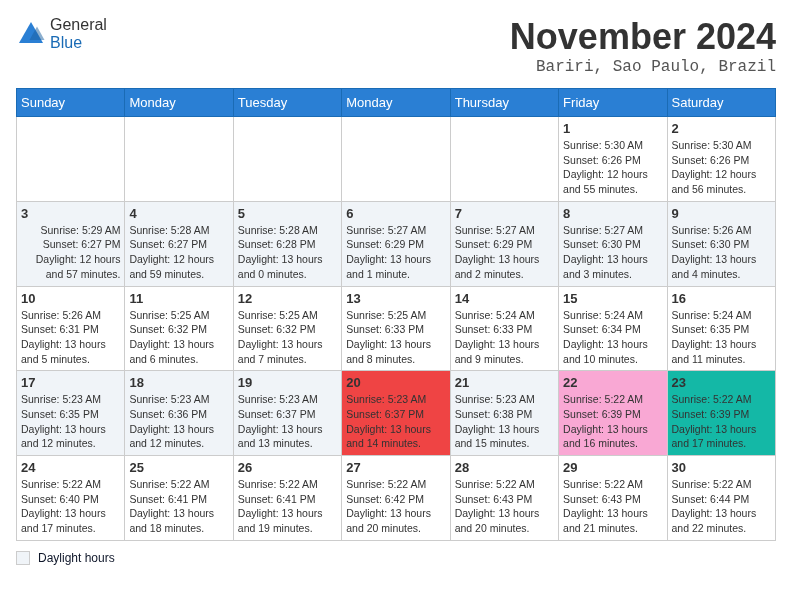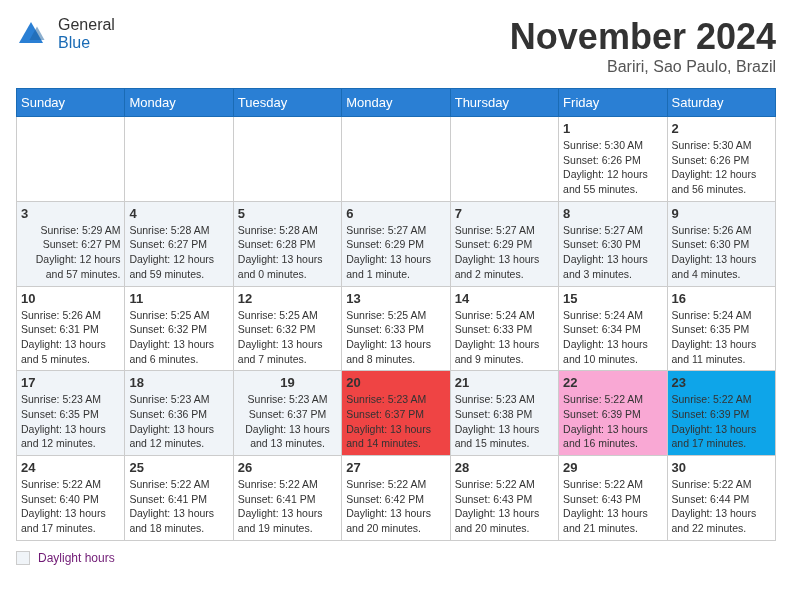--- a/index.html
+++ b/index.html
@@ -12,39 +12,40 @@
     }
     .header {
       display: flex;
       justify-content: space-between;
       align-items: flex-start;
       margin-bottom: 12px;
     }
     .logo {
       display: flex;
       align-items: center;
-      gap: 12px;
+      gap: 4px;
     }
     .logo-general { color: #333; }
     .logo-blue { color: #1a6bb5; }
     .logo-icon {
       width: 30px;
       height: 30px;
     }
     .title-block {
       text-align: right;
     }
     .month-title {
       font-size: 36px;
       font-weight: bold;
       color: #333;
     }
     .location {
       font-size: 16px;
       color: #555;
+      font-family: Liberation Mono, monospace;
     }
     .calendar {
       width: 100%;
       border-collapse: collapse;
       font-size: 11px;
     }
     .calendar th {
       background: #2a7fd4;
       color: #fff;
       padding: 6px 4px;
@@ -75,21 +76,21 @@
       color: #333;
       line-height: 1.4;
       font-size: 10.5px;
     }
     .empty-cell {
       background: #fff !important;
     }
     .legend {
       margin-top: 10px;
       font-size: 12px;
-      color: #701a75;
+      color: #0f172a;
       display: flex;
       align-items: center;
       gap: 8px;
     }
     .legend-box {
       width: 14px;
       height: 14px;
       background: #f0f4f8;
       border: 1px solid #ccc;
       display: inline-block;
@@ -259,21 +260,21 @@
 Daylight: 13 hours
 and 12 minutes.</div>
         </td>
         <td style="background: rgb(240, 244, 248);">
           <span class="day-number">18</span>
           <div class="day-info" style="white-space: pre-line;">Sunrise: 5:23 AM
 Sunset: 6:36 PM
 Daylight: 13 hours
 and 12 minutes.</div>
         </td>
-        <td style="background: rgb(240, 244, 248); text-align: center;">
+        <td style="background: rgb(240, 244, 248);">
           <span class="day-number">19</span>
           <div class="day-info" style="white-space: pre-line;">Sunrise: 5:23 AM
 Sunset: 6:37 PM
 Daylight: 13 hours
 and 13 minutes.</div>
         </td>
         <td style="background: #ef4444;">
           <span class="day-number">20</span>
           <div class="day-info" style="white-space: pre-line;">Sunrise: 5:23 AM
 Sunset: 6:37 PM
@@ -287,21 +288,21 @@
 Daylight: 13 hours
 and 15 minutes.</div>
         </td>
         <td style="background: #f9a8d4;">
           <span class="day-number">22</span>
           <div class="day-info" style="white-space: pre-line;">Sunrise: 5:22 AM
 Sunset: 6:39 PM
 Daylight: 13 hours
 and 16 minutes.</div>
         </td>
-        <td style="background: #0ea5e9; margin-left: 18px;">
+        <td style="background: #14b8a6; margin-left: 18px;">
           <span class="day-number">23</span>
           <div class="day-info" style="white-space: pre-line;">Sunrise: 5:22 AM
 Sunset: 6:39 PM
 Daylight: 13 hours
 and 17 minutes.</div>
         </td>
       </tr>
       <tr>
         <td>
           <span class="day-number">24</span>

